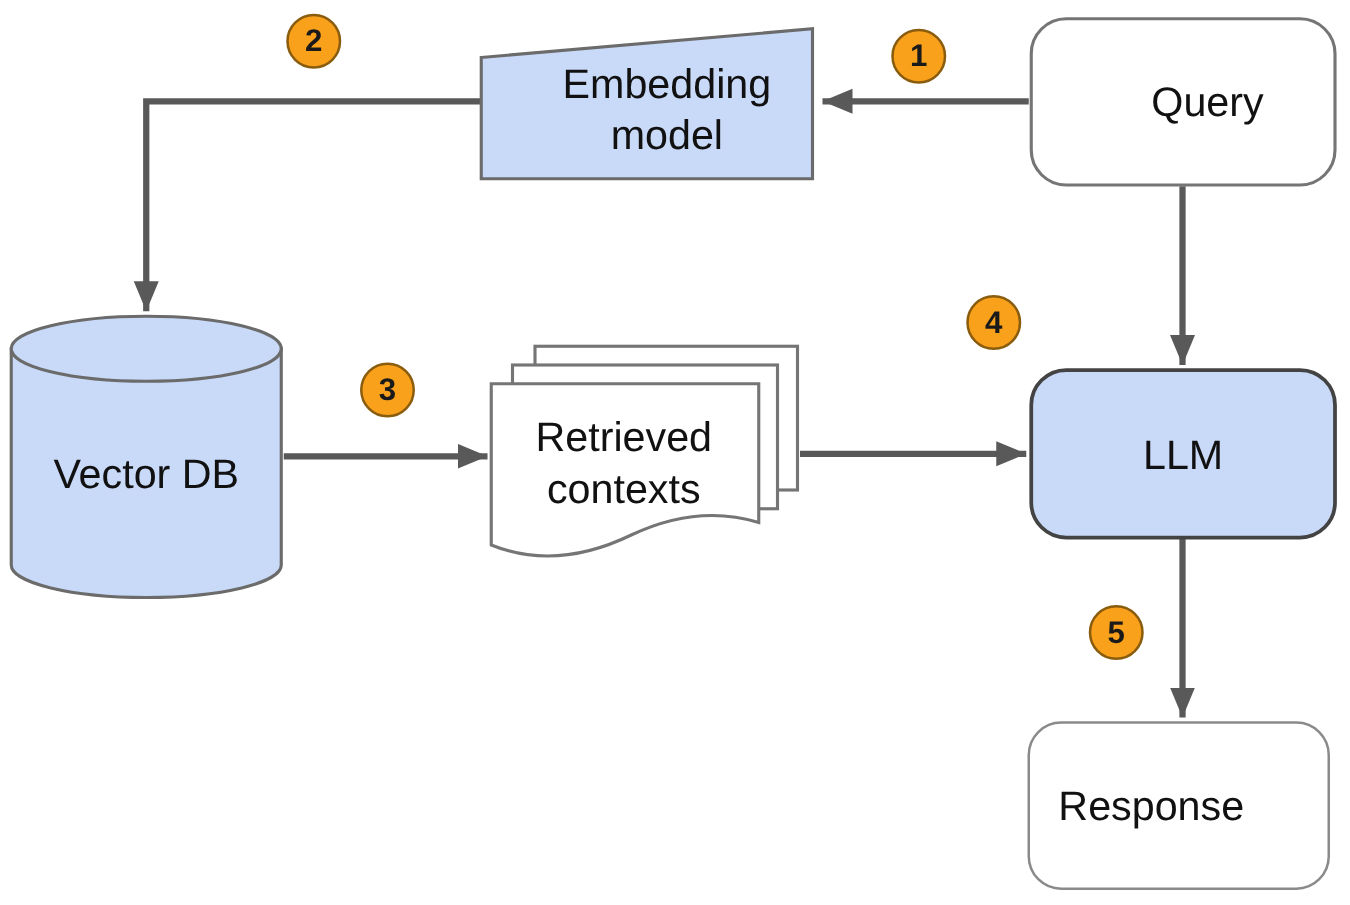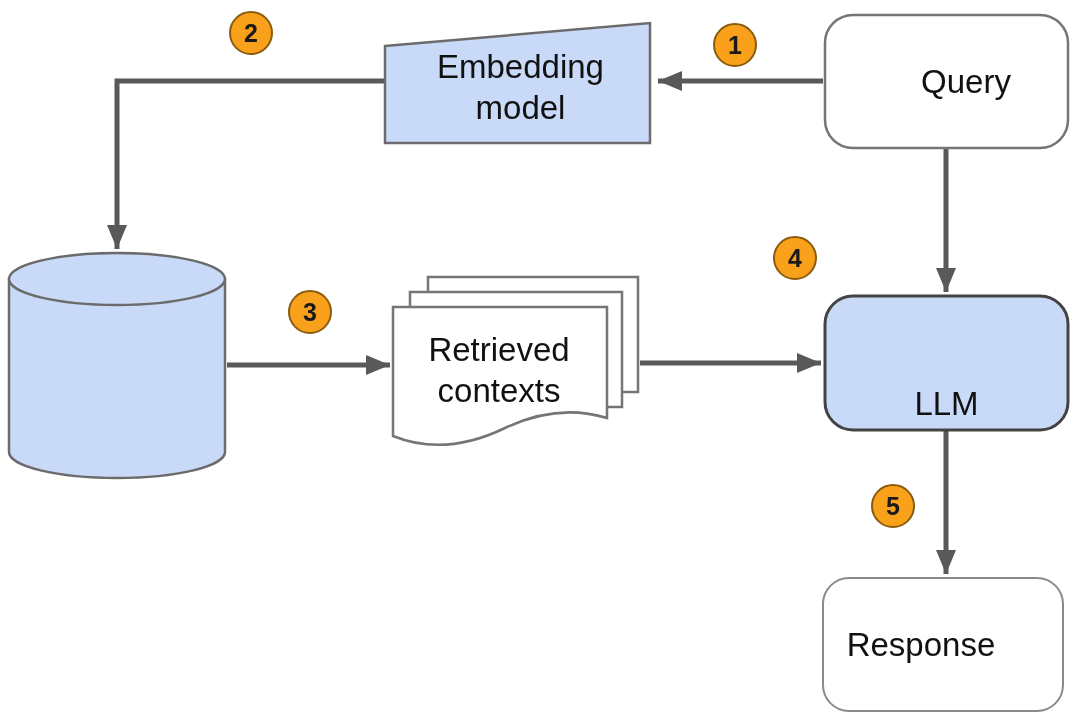--- a/index.html
+++ b/index.html
@@ -81,26 +81,27 @@
 
     <rect x="428" y="277" width="210" height="115" fill="#ffffff" stroke="#757575" stroke-width="2.5"></rect>
     <rect x="410" y="292" width="212" height="115" fill="#ffffff" stroke="#757575" stroke-width="2.5"></rect>
     <path d="M393,307 L607,307 L607,418 Q558,403 505,428 Q445,457 393,436 Z" fill="#ffffff" stroke="#757575" stroke-width="2.5"></path>
 
     <rect x="825" y="296" width="243" height="134" rx="28" ry="28" fill="#c9daf8" stroke="#434343" stroke-width="3"></rect>
 
     <rect x="823" y="578" width="240" height="133" rx="26" ry="26" fill="#ffffff" stroke="#8a8a8a" stroke-width="2"></rect>
   </svg>
 
-  <div class="node-label" style="left:388px; top:30px; width:265px; height:113px;">Embedding
+  <div class="node-label" style="left:401px; top:30px; width:265px; height:113px;">Embedding
 model</div>
   <div class="node-label" style="left:825px; top:15px; width:282px; height:133px;">Query</div>
+  <div class="node-label" style="left:9px; top:279px; width:216px; height:199px;">Vector DB</div>
   <div class="node-label" style="left:393px; top:310px; width:212px; height:120px;">Retrieved
 contexts</div>
-  <div class="node-label" style="left:825px; top:296px; width:243px; height:134px;margin-top:40px;">LLM</div>
+  <div class="node-label" style="left:825px; top:296px; width:243px; height:134px;">LLM</div>
   <div class="node-label" style="left:823px; top:578px; width:196px; height:133px;">Response</div>
 
   <div class="badge" style="left:713px; top:23px;">1</div>
   <div class="badge" style="left:229px; top:11px;">2</div>
   <div class="badge" style="left:288px; top:290px;">3</div>
   <div class="badge" style="left:773px; top:236px;">4</div>
   <div class="badge" style="left:871px; top:484px;">5</div>
 
 
 </div>

